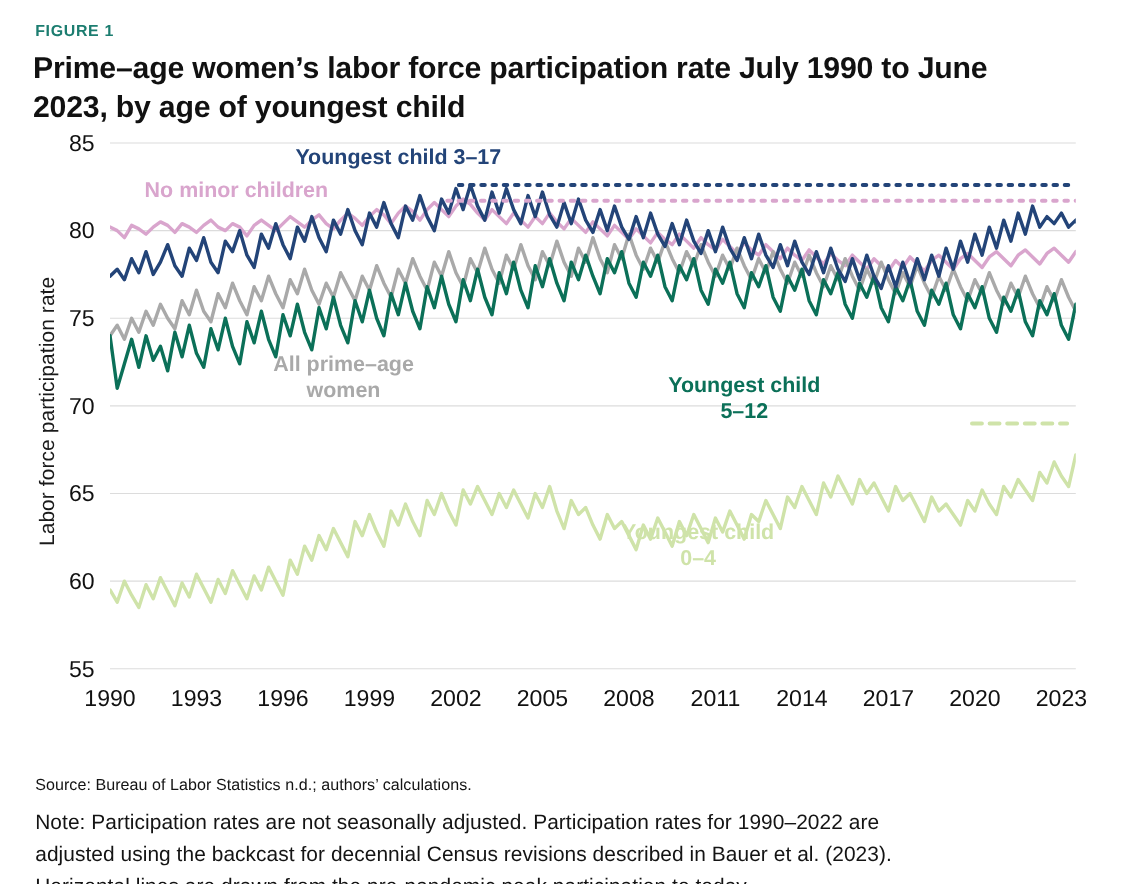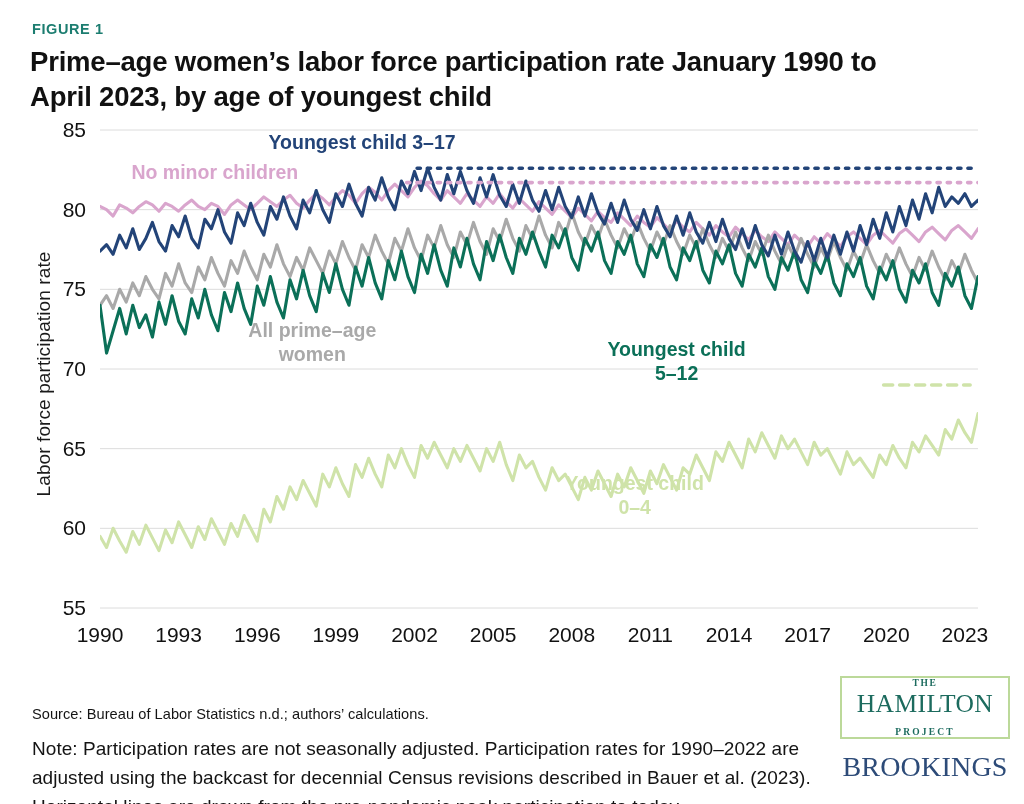--- a/index.html
+++ b/index.html
@@ -144,21 +144,21 @@
     color: #2d4b78;
     margin-top: 12px;
   }
 </style>
 </head>
 <body>
 
 <div class="page">
 
   <div class="figure-label">FIGURE 1</div>
-  <div class="figure-title">Prime–age women’s labor force participation rate January 1990 to April 2023, by age of youngest child</div>
+  <div class="figure-title">Prime–age women’s labor force participation rate July 1990 to June 2023, by age of youngest child</div>
 
   <div class="chart-area">
     <div class="ylabel">Labor force participation rate</div>
     <svg class="chart-svg" id="chart" width="1024" height="550">
         <line x1="100" x2="978" y1="490" y2="490" stroke="#dcdcdc" stroke-width="1"></line>
         <text x="86" y="497" text-anchor="end" font-size="21" fill="#111" font-family="&quot;Liberation Sans&quot;, sans-serif">55</text>
         <line x1="100" x2="978" y1="410.33333333333337" y2="410.33333333333337" stroke="#dcdcdc" stroke-width="1"></line>
         <text x="86" y="417.33333333333337" text-anchor="end" font-size="21" fill="#111" font-family="&quot;Liberation Sans&quot;, sans-serif">60</text>
         <line x1="100" x2="978" y1="330.66666666666663" y2="330.66666666666663" stroke="#dcdcdc" stroke-width="1"></line>
         <text x="86" y="337.66666666666663" text-anchor="end" font-size="21" fill="#111" font-family="&quot;Liberation Sans&quot;, sans-serif">65</text>
@@ -206,22 +206,14 @@
         <text x="634.6626865671666" y="372.09333333333336" text-anchor="middle" font-size="19.5" font-weight="700" fill="#cfe3a9" font-family="&quot;Liberation Sans&quot;, sans-serif">Youngest child</text>
         <text x="634.6626865671666" y="396.09333333333336" text-anchor="middle" font-size="19.5" font-weight="700" fill="#cfe3a9" font-family="&quot;Liberation Sans&quot;, sans-serif">0–4</text>
       </svg>
   </div>
 
   <div class="footer">
     <div class="source-line">Source: Bureau of Labor Statistics n.d.; authors’ calculations.</div>
     <div class="note-line">Note: Participation rates are not seasonally adjusted. Participation rates for 1990–2022 are adjusted using the backcast for decennial Census revisions described in Bauer et al. (2023).  Horizontal lines are drawn from the pre-pandemic peak participation to today.</div>
   </div>
 
-  <div class="logo-block">
-    <div class="hamilton-box">
-      <span class="ham-the">THE</span>
-      <div class="ham-main">HAMILTON</div>
-      <span class="ham-project">PROJECT</span>
-    </div>
-    <div class="brookings">BROOKINGS</div>
-  </div>
 
 </div>
 
 </body></html>

